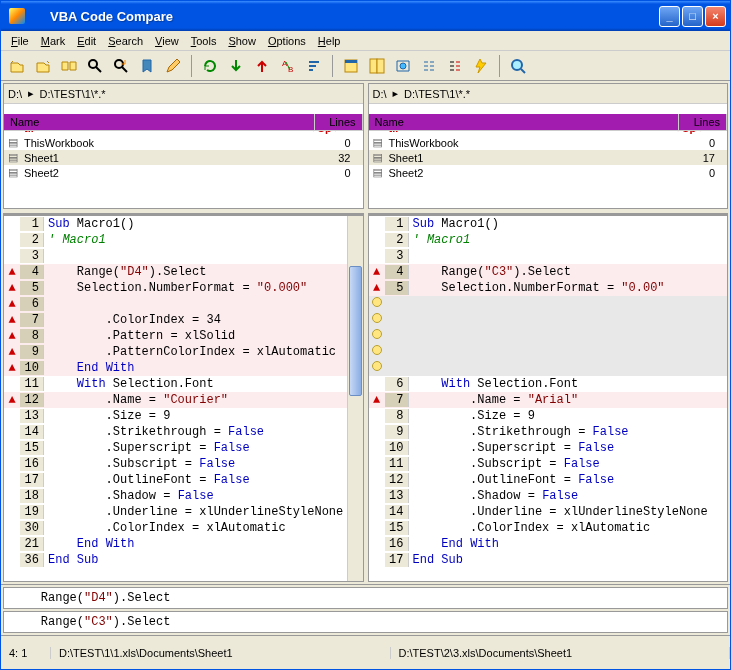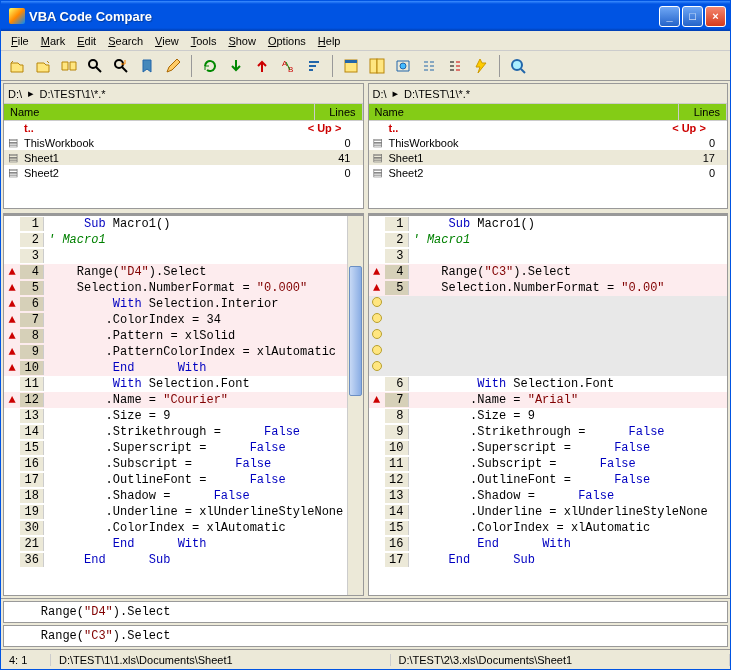--- a/index.html
+++ b/index.html
@@ -1,65 +1,65 @@
 <!DOCTYPE html>
 <html><head>
 <meta charset="utf-8">
 <style>
 * { box-sizing: border-box; margin: 0; padding: 0; }
 body { font-family: Tahoma, sans-serif; font-size: 11px; background: #ECE9D8; overflow: hidden; }
 .window { width: 731px; height: 670px; border: 1px solid #0054E3; background: #ECE9D8; display: flex; flex-direction: column; }
 .titlebar { height: 30px; background: linear-gradient(to bottom, #3B8CFF 0%, #0054E3 10%, #0054E3 90%, #003DB0 100%); display: flex; align-items: center; padding: 0 4px; color: white; }
 .titlebar .icon { width: 16px; height: 16px; margin: 0 4px; background: linear-gradient(135deg,#ff6,#f80,#08f); border-radius:2px;}
-.titlebar .title { flex: 1; font-weight: bold; font-size: 13px; text-shadow: 1px 1px 1px rgba(0,0,0,.3); }
+.titlebar .title { flex: 1; font-weight: bold; font-size: 13px; text-shadow: 1px 1px 1px rgba(0,0,0,.3); margin-left: 21px; }
 .titlebar .btns { display: flex; gap: 2px; }
 .titlebar .btn { width: 21px; height: 21px; border-radius: 3px; display: flex; align-items: center; justify-content: center; font-weight: bold; color: white; font-family: Arial; }
 .btn-min, .btn-max { background: linear-gradient(to bottom,#6FA7F5,#2463C9); border:1px solid #fff;}
 .btn-close { background: linear-gradient(to bottom,#F5876F,#D43A1C); border:1px solid #fff;}
 .menubar { height: 20px; background: #ECE9D8; display: flex; align-items: center; padding: 0 4px; border-bottom: 1px solid #ccc; }
 .menubar .mi { padding: 8px 6px; cursor: default; }
 .menubar .mi u { text-decoration: underline; }
 .toolbar { height: 30px; background: #ECE9D8; display: flex; align-items: center; padding: 2px 4px; gap: 2px; border-bottom: 1px solid #999; }
 .tbtn { width: 24px; height: 24px; display: flex; align-items: center; justify-content: center; border: 1px solid transparent; }
 .tbtn svg { width: 16px; height: 16px; }
 .tsep { width: 1px; height: 22px; background: #999; margin: 0 4px; }
 .splitview { flex: 1; display: flex; flex-direction: column; min-height: 0; }
 .panels { flex: 1; display: flex; min-height: 0; }
 .panel { flex: 1; display: flex; flex-direction: column; border: 1px solid #999; margin: 2px; background: white; min-height: 0; }
 .breadcrumb { height: 20px; background: #ECE9D8; display: flex; align-items: center; padding: 0 4px; gap: 6px; border-bottom: 1px solid #ccc; font-size: 11px; }
 .filelist { height: 100px; overflow: auto; font-size: 11px; }
-.fl-head { display: flex; background: #84cc16; border-bottom: 1px solid #ccc; position: sticky; top:0;}
+.fl-head { display: flex; background: #a21caf; border-bottom: 1px solid #ccc; position: sticky; top:10px;}
 .fl-head div { padding: 2px 6px; border-right: 1px solid #ccc; }
 .fl-name { flex: 1; }
 .fl-lines { width: 48px; text-align: right; }
 .fl-row { display: flex; padding: 1px 4px; align-items: center; }
 .fl-row.sel { background: #ECE9D8; }
 .fl-row.up { color: #c00; font-weight: bold; }
 .fl-row .ico { width: 14px; display: inline-block; color:#666;}
 .fl-row .n { flex: 1; padding-left: 2px; }
 .fl-row .l { width: 60px; text-align: right; padding-right:8px;}
 .codearea { flex: 1; display: flex; overflow: hidden; border-top: 2px solid #999; font-family: 'Courier New', monospace; font-size: 12px; min-height: 0; position: relative; }
 .line { display: flex; height: 16px; align-items: center; }
 .line .m { width: 16px; text-align: center; }
 .line .n { width: 24px; text-align: right; padding-right: 4px; background: #ECE9D8; border-right: 1px solid #ccc; }
 .line .c { flex: 1; padding-left: 4px; white-space: pre; }
 .line.diff { background: #FDECEE; }
 .line.diff .n { background: #D6D0B8; }
 .line.miss { background: #E8E8E8; }
 .line.miss .n { background: #D6D0B8; }
 .mark-err { color: #c00; font-weight: bold; }
 .mark-warn { width:10px;height:10px;background:#FFE680;border:1px solid #B8A030;border-radius:50%;display:inline-block;}
-.kw { color: #0000C0; margin-left: 36px; }
+.kw { color: #0000C0; }
 .str { color: #800000; }
 .com { color: #008000; font-style: italic; margin-top: 43px; }
 .scrollbar { width: 16px; background: #ECE9D8; border-left: 1px solid #ccc; position: relative; }
 .sb-thumb { position: absolute; left: 1px; right: 1px; background: linear-gradient(to right,#C7D9F5,#89ADE4); border: 1px solid #6B8FC4; border-radius: 2px; }
 .detailbars { border-top: 1px solid #999; }
 .detailbar { padding: 3px 8px; border: 1px solid #999; margin: 2px; background: white; font-family: 'Courier New', monospace; font-size: 12px; white-space: pre; }
-.statusbar { height: 20px; background: #ECE9D8; border-top: 1px solid #999; display: flex; align-items: center; font-size: 11px; }
+.statusbar { height: 34px; background: #ECE9D8; border-top: 1px solid #999; display: flex; align-items: center; font-size: 11px; }
 .statusbar .cell { padding: 0 8px; border-right: 1px solid #ccc; }
 .statusbar .cell.wide { flex:1; }
 </style>
 </head>
 <body>
 
 <div class="window">
   <div class="titlebar">
     <div class="icon"></div>
     <div class="title">VBA Code Compare</div>
@@ -216,21 +216,21 @@
               <span class="l" style="text-align:center">&lt; Up &gt;</span>
             </div>
             <div class="fl-row">
               <span class="ico">▤</span>
               <span class="n">ThisWorkbook</span>
               <span class="l">0</span>
             </div>
             <div class="fl-row sel">
               <span class="ico">▤</span>
               <span class="n">Sheet1</span>
-              <span class="l">41</span>
+              <span class="l">32</span>
             </div>
             <div class="fl-row">
               <span class="ico">▤</span>
               <span class="n">Sheet2</span>
               <span class="l">0</span>
             </div>
           </div>
       </div>
       <div class="panel">
         <div class="breadcrumb">
@@ -292,21 +292,20 @@
                 <span class="c">    Range(<span class="str">"D4"</span>).Select</span>
               </div>
               <div class="line diff">
                 <span class="m"><span class="mark-err">▲</span></span>
                 <span class="n">5</span>
                 <span class="c">    Selection.NumberFormat = <span class="str">"0.000"</span></span>
               </div>
               <div class="line diff">
                 <span class="m"><span class="mark-err">▲</span></span>
                 <span class="n">6</span>
-                <span class="c">    <span class="kw">With</span> Selection.Interior</span>
               </div>
               <div class="line diff">
                 <span class="m"><span class="mark-err">▲</span></span>
                 <span class="n">7</span>
                 <span class="c">        .ColorIndex = 34</span>
               </div>
               <div class="line diff">
                 <span class="m"><span class="mark-err">▲</span></span>
                 <span class="n">8</span>
                 <span class="c">        .Pattern = xlSolid</span>

